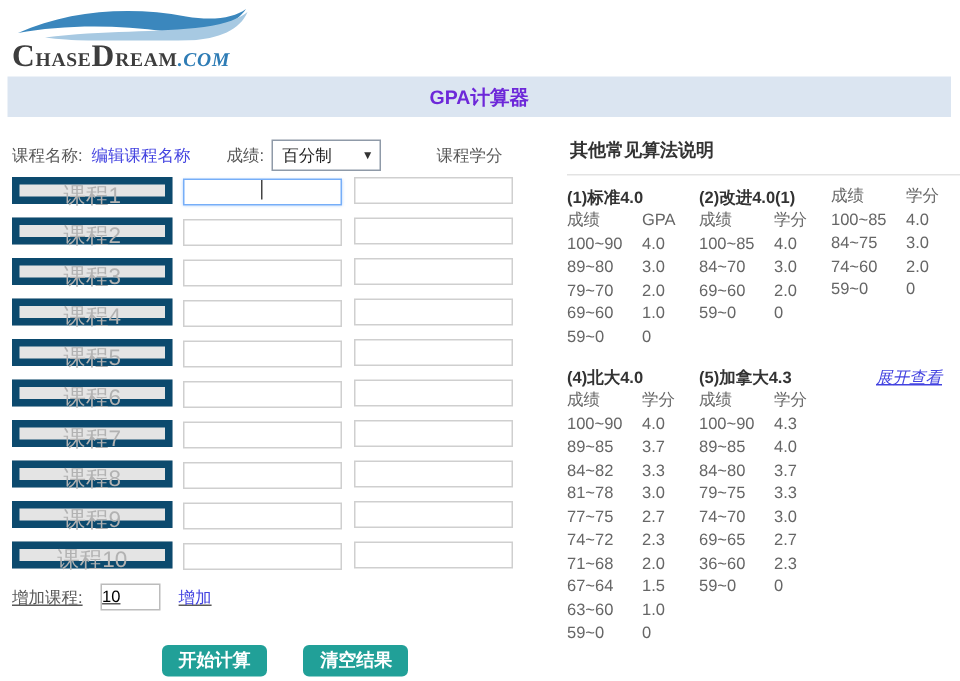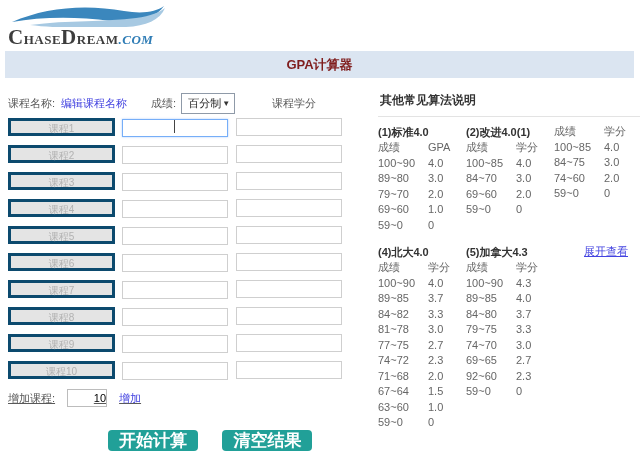--- a/index.html
+++ b/index.html
@@ -12,50 +12,50 @@
   .logo-text{position:absolute;left:0;top:22px;white-space:nowrap;
     font-family:"Liberation Serif","DejaVu Serif",serif;color:#3d3d3d;
     font-weight:bold;letter-spacing:.5px;}
   .lg-word{display:inline-block;text-transform:uppercase;font-size:13px;line-height:24px;}
   .lg-word::first-letter{font-size:21px;}
   .lg-com{display:inline-block;text-transform:uppercase;font-size:13px;color:#2e7cb5;font-style:italic;}
   .lg-com::first-letter{font-size:13px;}
 
   
   .titlebar{position:absolute;left:5px;right:6px;top:51px;height:27px;background:#dbe5f1;
-    text-align:center;line-height:27px;font-size:13px;font-weight:bold;color:#7f1d1d;}
+    text-align:center;line-height:27px;font-size:13px;font-weight:bold;color:#6d28d9;}
 
   
   .left{position:absolute;left:8px;top:93px;width:342px;}
   .form-head{display:flex;align-items:center;font-size:11px;color:#595959;height:20px;margin-bottom:5px;}
   .lbl{white-space:nowrap;}
   a.lnk{color:#4343e0;text-decoration:none;cursor:pointer;white-space:nowrap;}
-  a.lnk.u{text-decoration:underline;}
+  a.lnk.u{text-decoration:underline;font-style:italic;}
   .form-head .edit-lnk{margin-left:6px;}
   .form-head .score-lbl{margin-left:24px;text-align:center;}
-  .sel{margin-left:5px;display:inline-flex;align-items:center;gap:1px;height:19px;
+  .sel{margin-left:5px;display:inline-flex;align-items:center;gap:20px;height:19px;
     border:1px solid #8f9aa8;background:#fff;padding:0 4px 0 6px;font-size:11px;color:#222;cursor:default;}
   .sel .arr{font-size:8px;color:#333;}
   .form-head .credit-lbl{margin-left:37px;}
 
   .course-row{display:flex;height:18px;margin-bottom:9px;}
-  .course-btn{width:107px;height:18px;margin-right:7px;background:#e4e4e4;border:3px solid #0c4a6e;
-    color:#b2b2b2;font-size:10px;line-height:16px;text-align:center;padding:0;box-sizing:border-box;}
+  .course-btn{width:107px;height:18px;margin-right:7px;background:#e4e4e4;border:5px solid #0c4a6e;
+    color:#b2b2b2;font-size:15px;line-height:16px;text-align:center;padding:0;box-sizing:border-box;}
   .iw{position:relative;width:106px;height:18px;margin-right:8px;}
   .ti{width:106px;height:18px;border:1px solid #cfcfcf;box-sizing:border-box;text-align:center;
     font-size:11px;padding:0;background:#fff;outline:none;}
   .iw.focused .ti{border:1px solid #76aef8;box-shadow:0 0 2px rgba(118,174,248,.6);}
   .caret{position:absolute;left:52px;top:2px;width:1px;height:13px;background:#444;}
 
   .add-row{display:flex;align-items:center;font-size:11px;color:#595959;margin-top:3px;height:20px;text-decoration:underline;}
-  .add-input{width:40px;height:18px;border:1px solid #bcbcbc;box-sizing:border-box;text-align:right;
+  .add-input{width:40px;height:18px;border:1px solid #bcbcbc;box-sizing:border-box;text-align:left;
     font-size:11px;margin:0 12px 0 12px;padding:0;}
   .action-row{margin-top:22px;padding-left:100px;}
   .teal-btn{display:inline-block;background:#21a098;color:#fff;border:none;border-radius:4px;
-    font-size:17px;font-weight:bold;height:21px;line-height:21px;padding:0 11px;margin-right:20px;cursor:pointer;}
+    font-size:12px;font-weight:bold;height:21px;line-height:21px;padding:0 11px;margin-right:20px;cursor:pointer;}
 
   
   .right{position:absolute;left:358px;top:92px;width:276px;margin-left:20px;}
   .alg-title{font-size:12px;font-weight:bold;color:#333;margin:0 0 7px 2px;}
   .alg-hr{border:none;border-top:1px solid #e3e3e3;margin:0 0 7px 0;}
   .alg-row{display:flex;position:relative;}
   .alg-row.second{margin-top:11px;}
   .alg-table{width:88px;flex:none;}
   .alg-name{font-size:11px;font-weight:bold;color:#333;height:16px;line-height:16px;white-space:nowrap;}
   .alg-grid{display:grid;grid-template-columns:50px 1fr;font-size:11px;color:#666;line-height:15.5px;}
@@ -245,21 +245,21 @@
             <span>89~85</span>
             <span>4.0</span>
             <span>84~80</span>
             <span>3.7</span>
             <span>79~75</span>
             <span>3.3</span>
             <span>74~70</span>
             <span>3.0</span>
             <span>69~65</span>
             <span>2.7</span>
-            <span>92~60</span>
+            <span>36~60</span>
             <span>2.3</span>
             <span>59~0</span>
             <span>0</span>
           </div>
         </div>
         <a class="lnk u expand-lnk">展开查看</a>
     </div>
   </div>
 
 </div>

